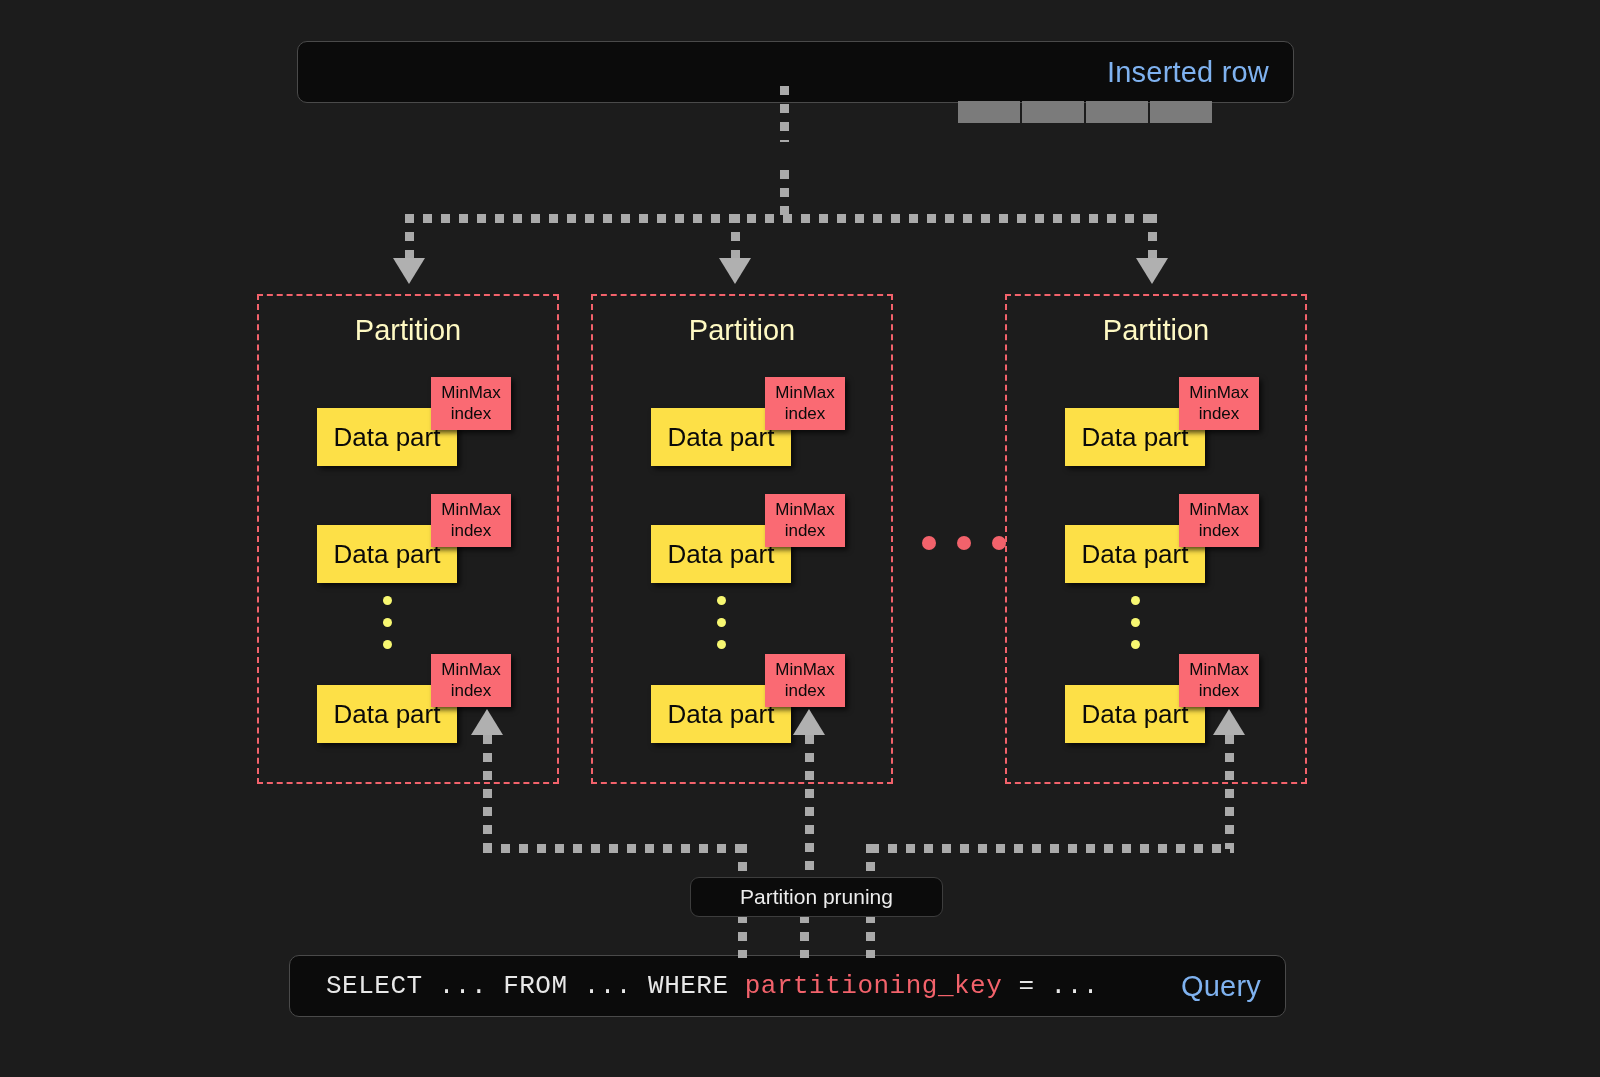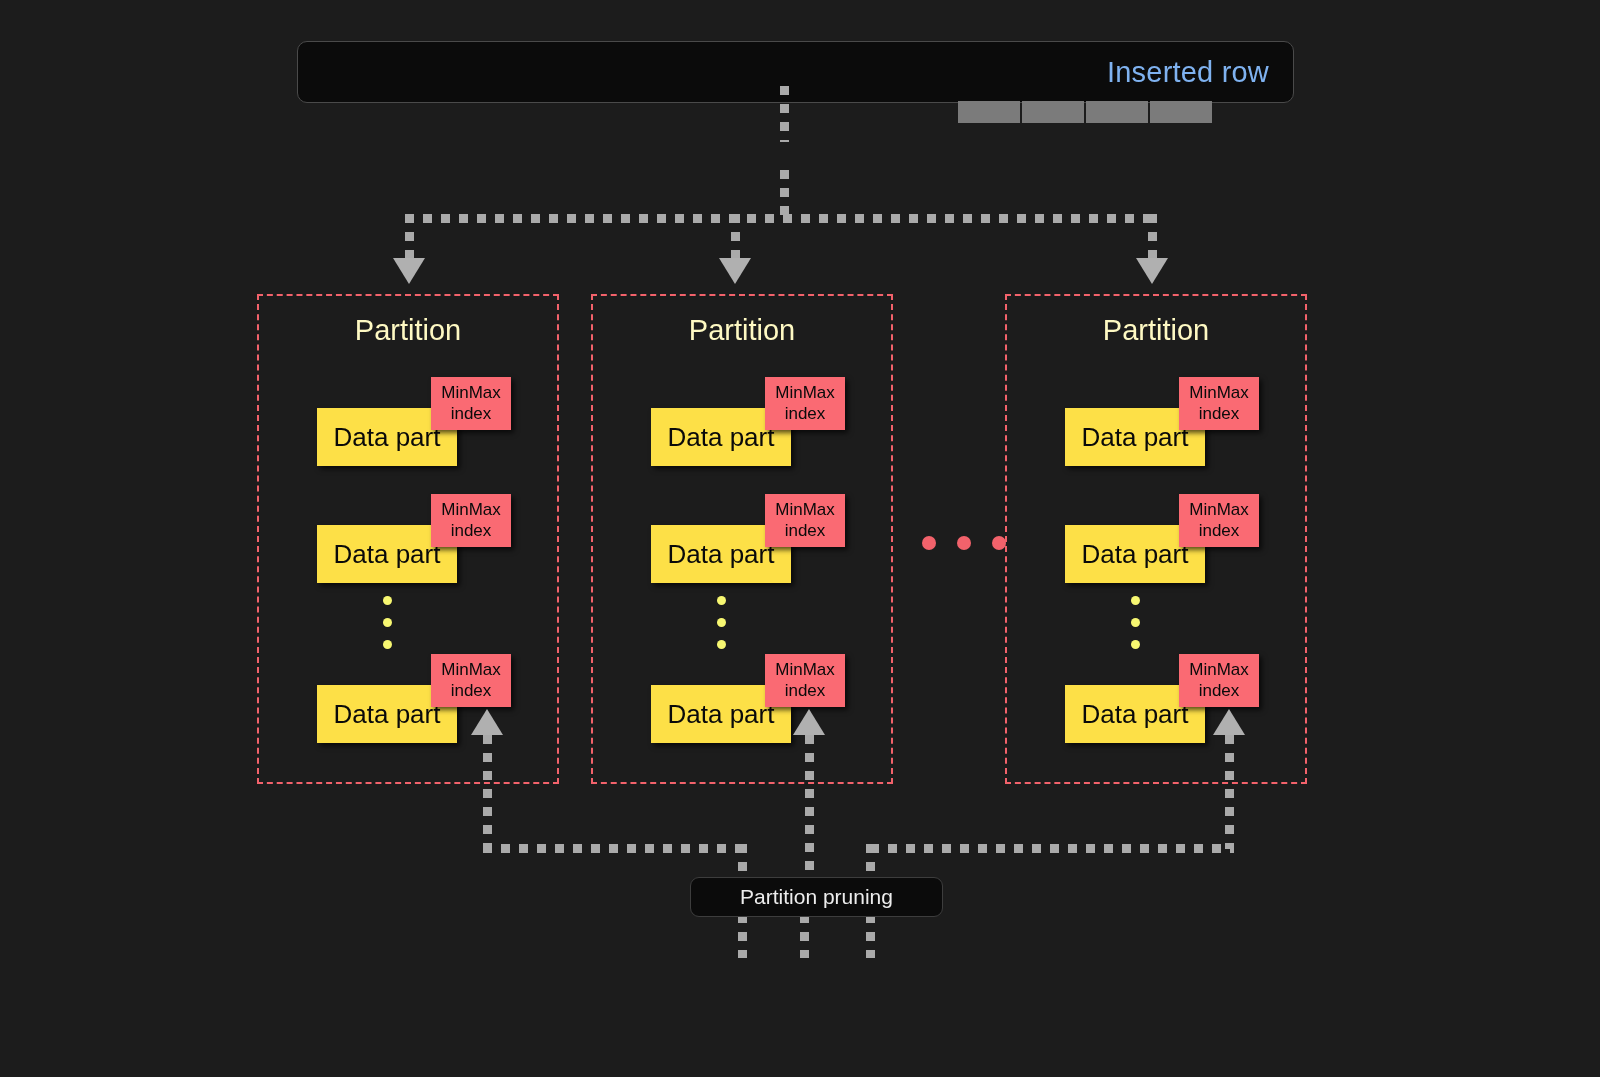--- a/index.html
+++ b/index.html
@@ -259,14 +259,18 @@
   <div class="dline v" style="left:866px;top:844px;height:36px;"></div>
 
   <div class="pill" id="partition-pruning-box">
     <span>Partition pruning</span>
   </div>
 
   <div class="dline v" style="left:738px;top:914px;height:44px;"></div>
   <div class="dline v" style="left:800px;top:914px;height:44px;"></div>
   <div class="dline v" style="left:866px;top:914px;height:44px;"></div>
 
+  <div class="bar" id="query-bar">
+    <div id="query-text"><span>SELECT ... FROM ... WHERE </span><span class="kw">partitioning_key</span><span> = ...</span></div>
+    <div class="bar-label">Query</div>
+  </div>
 
 </div>
 
 </body></html>

